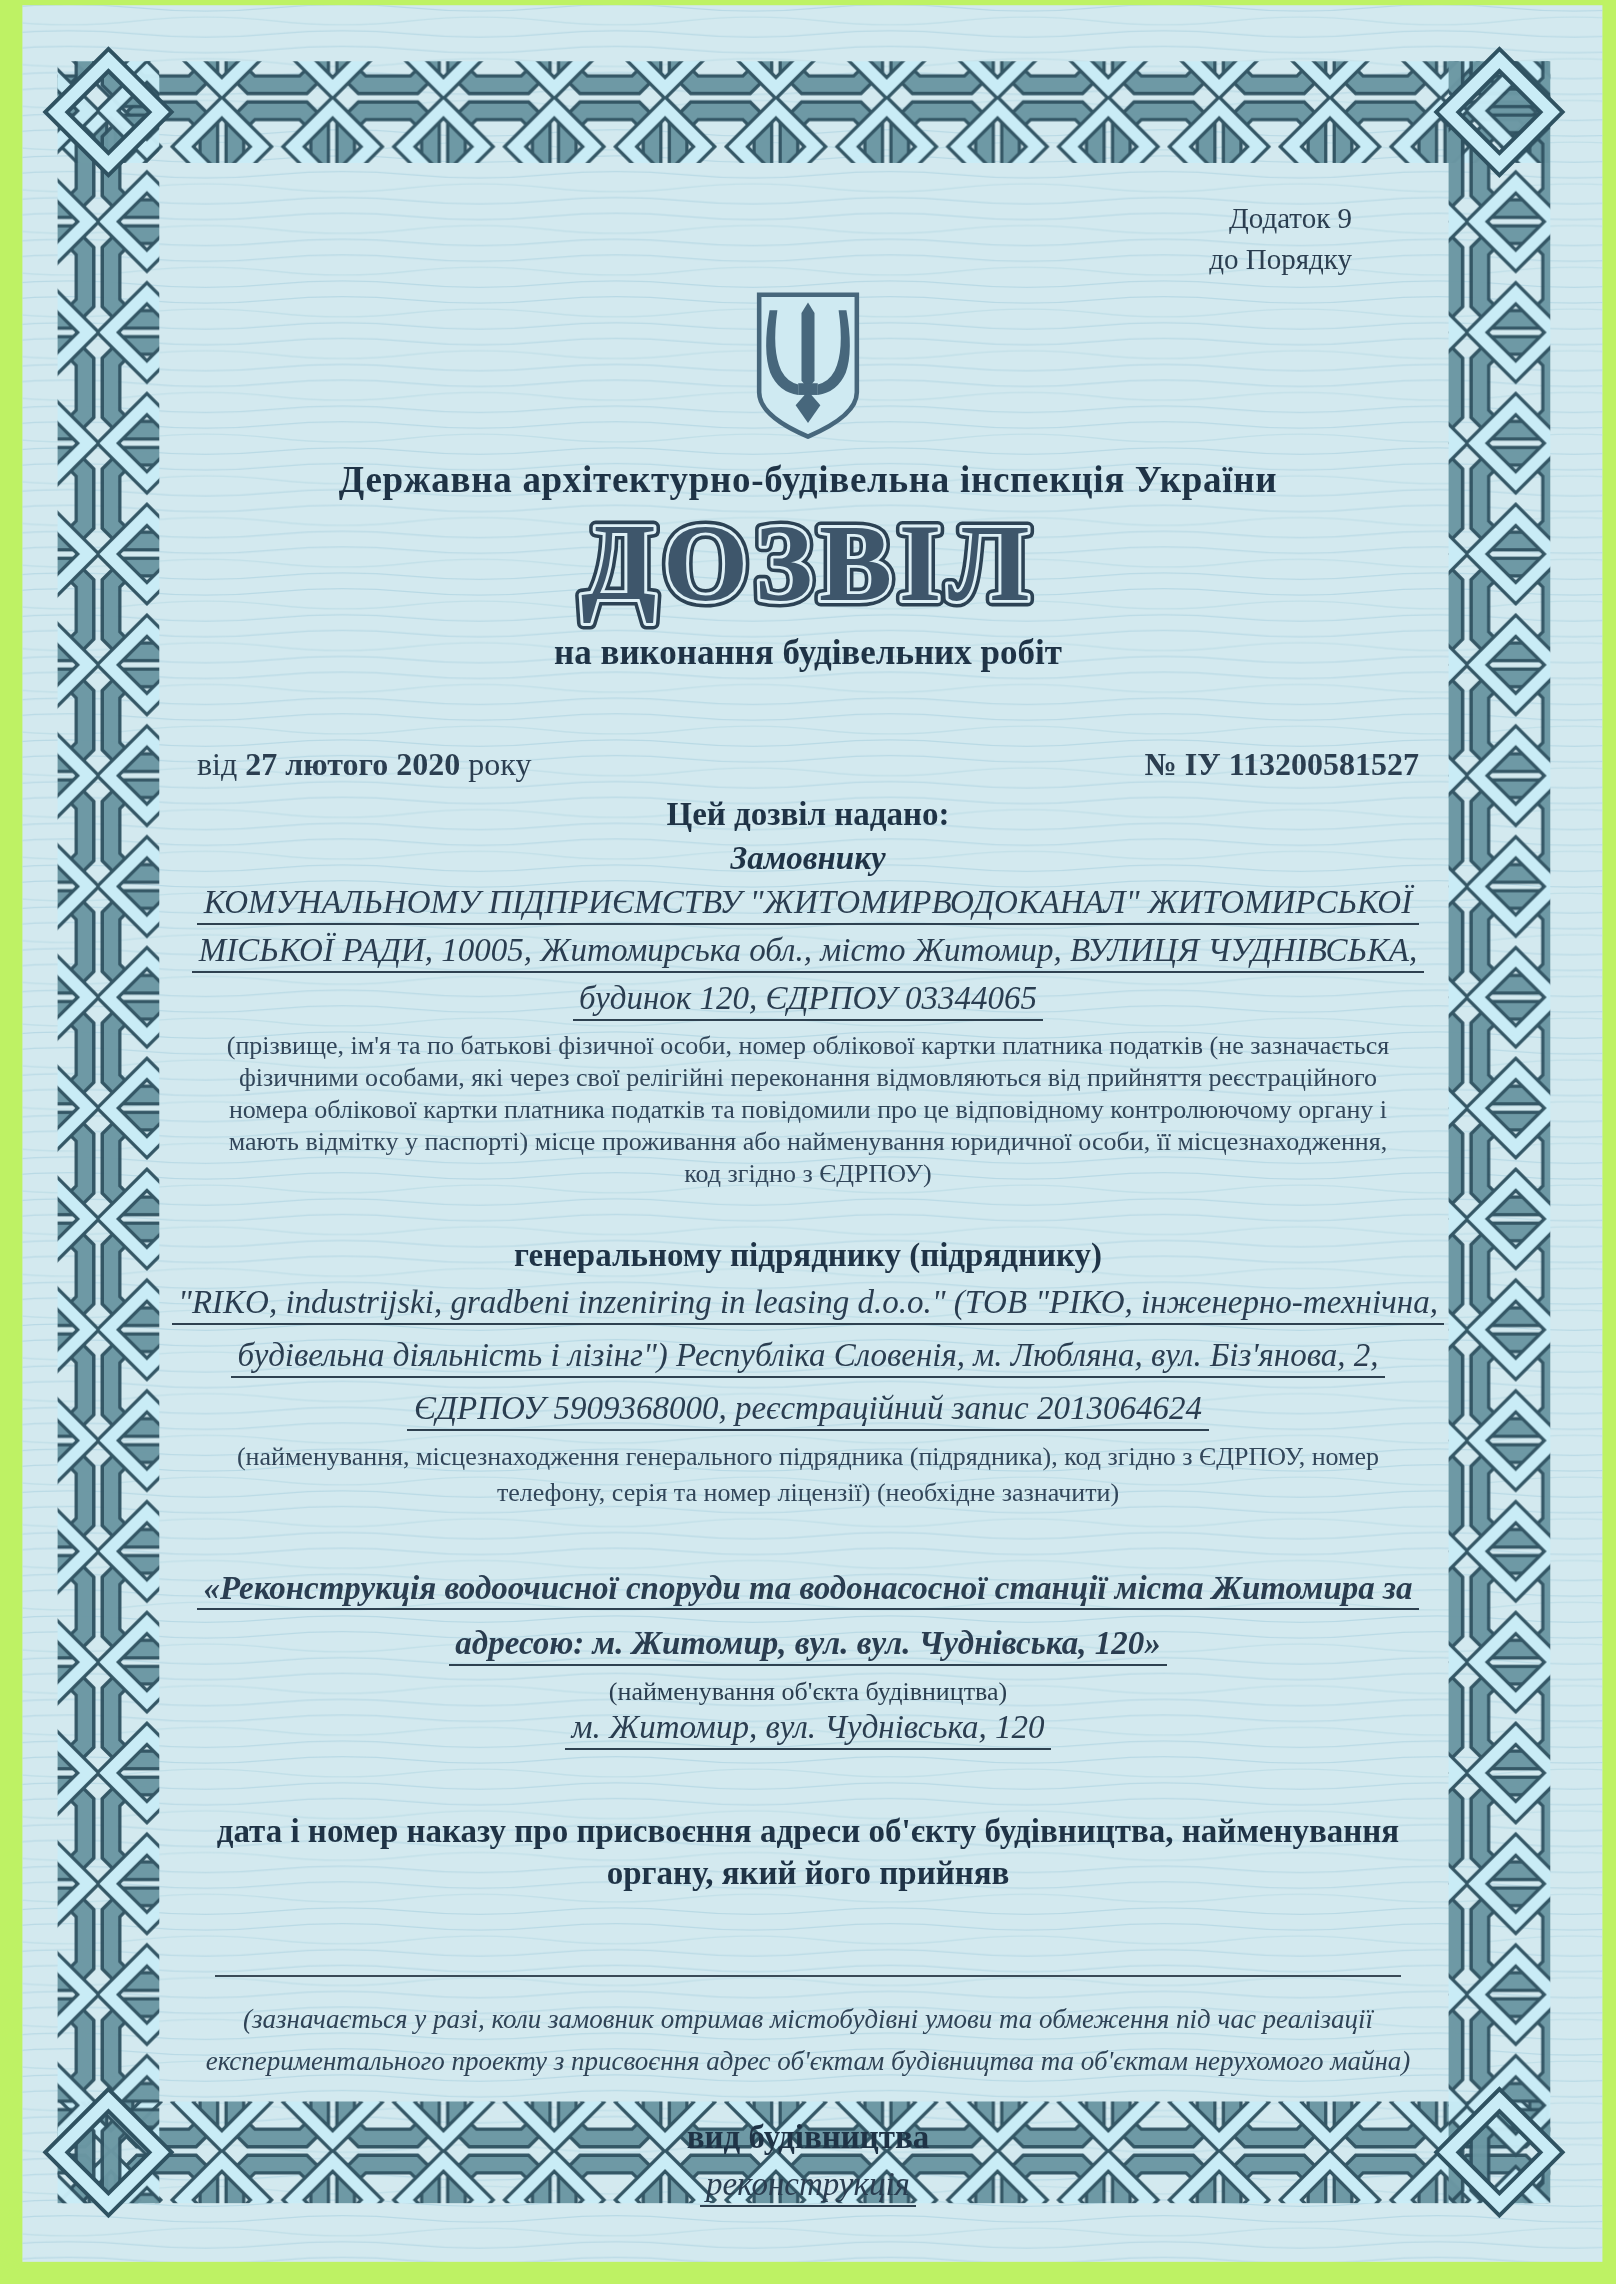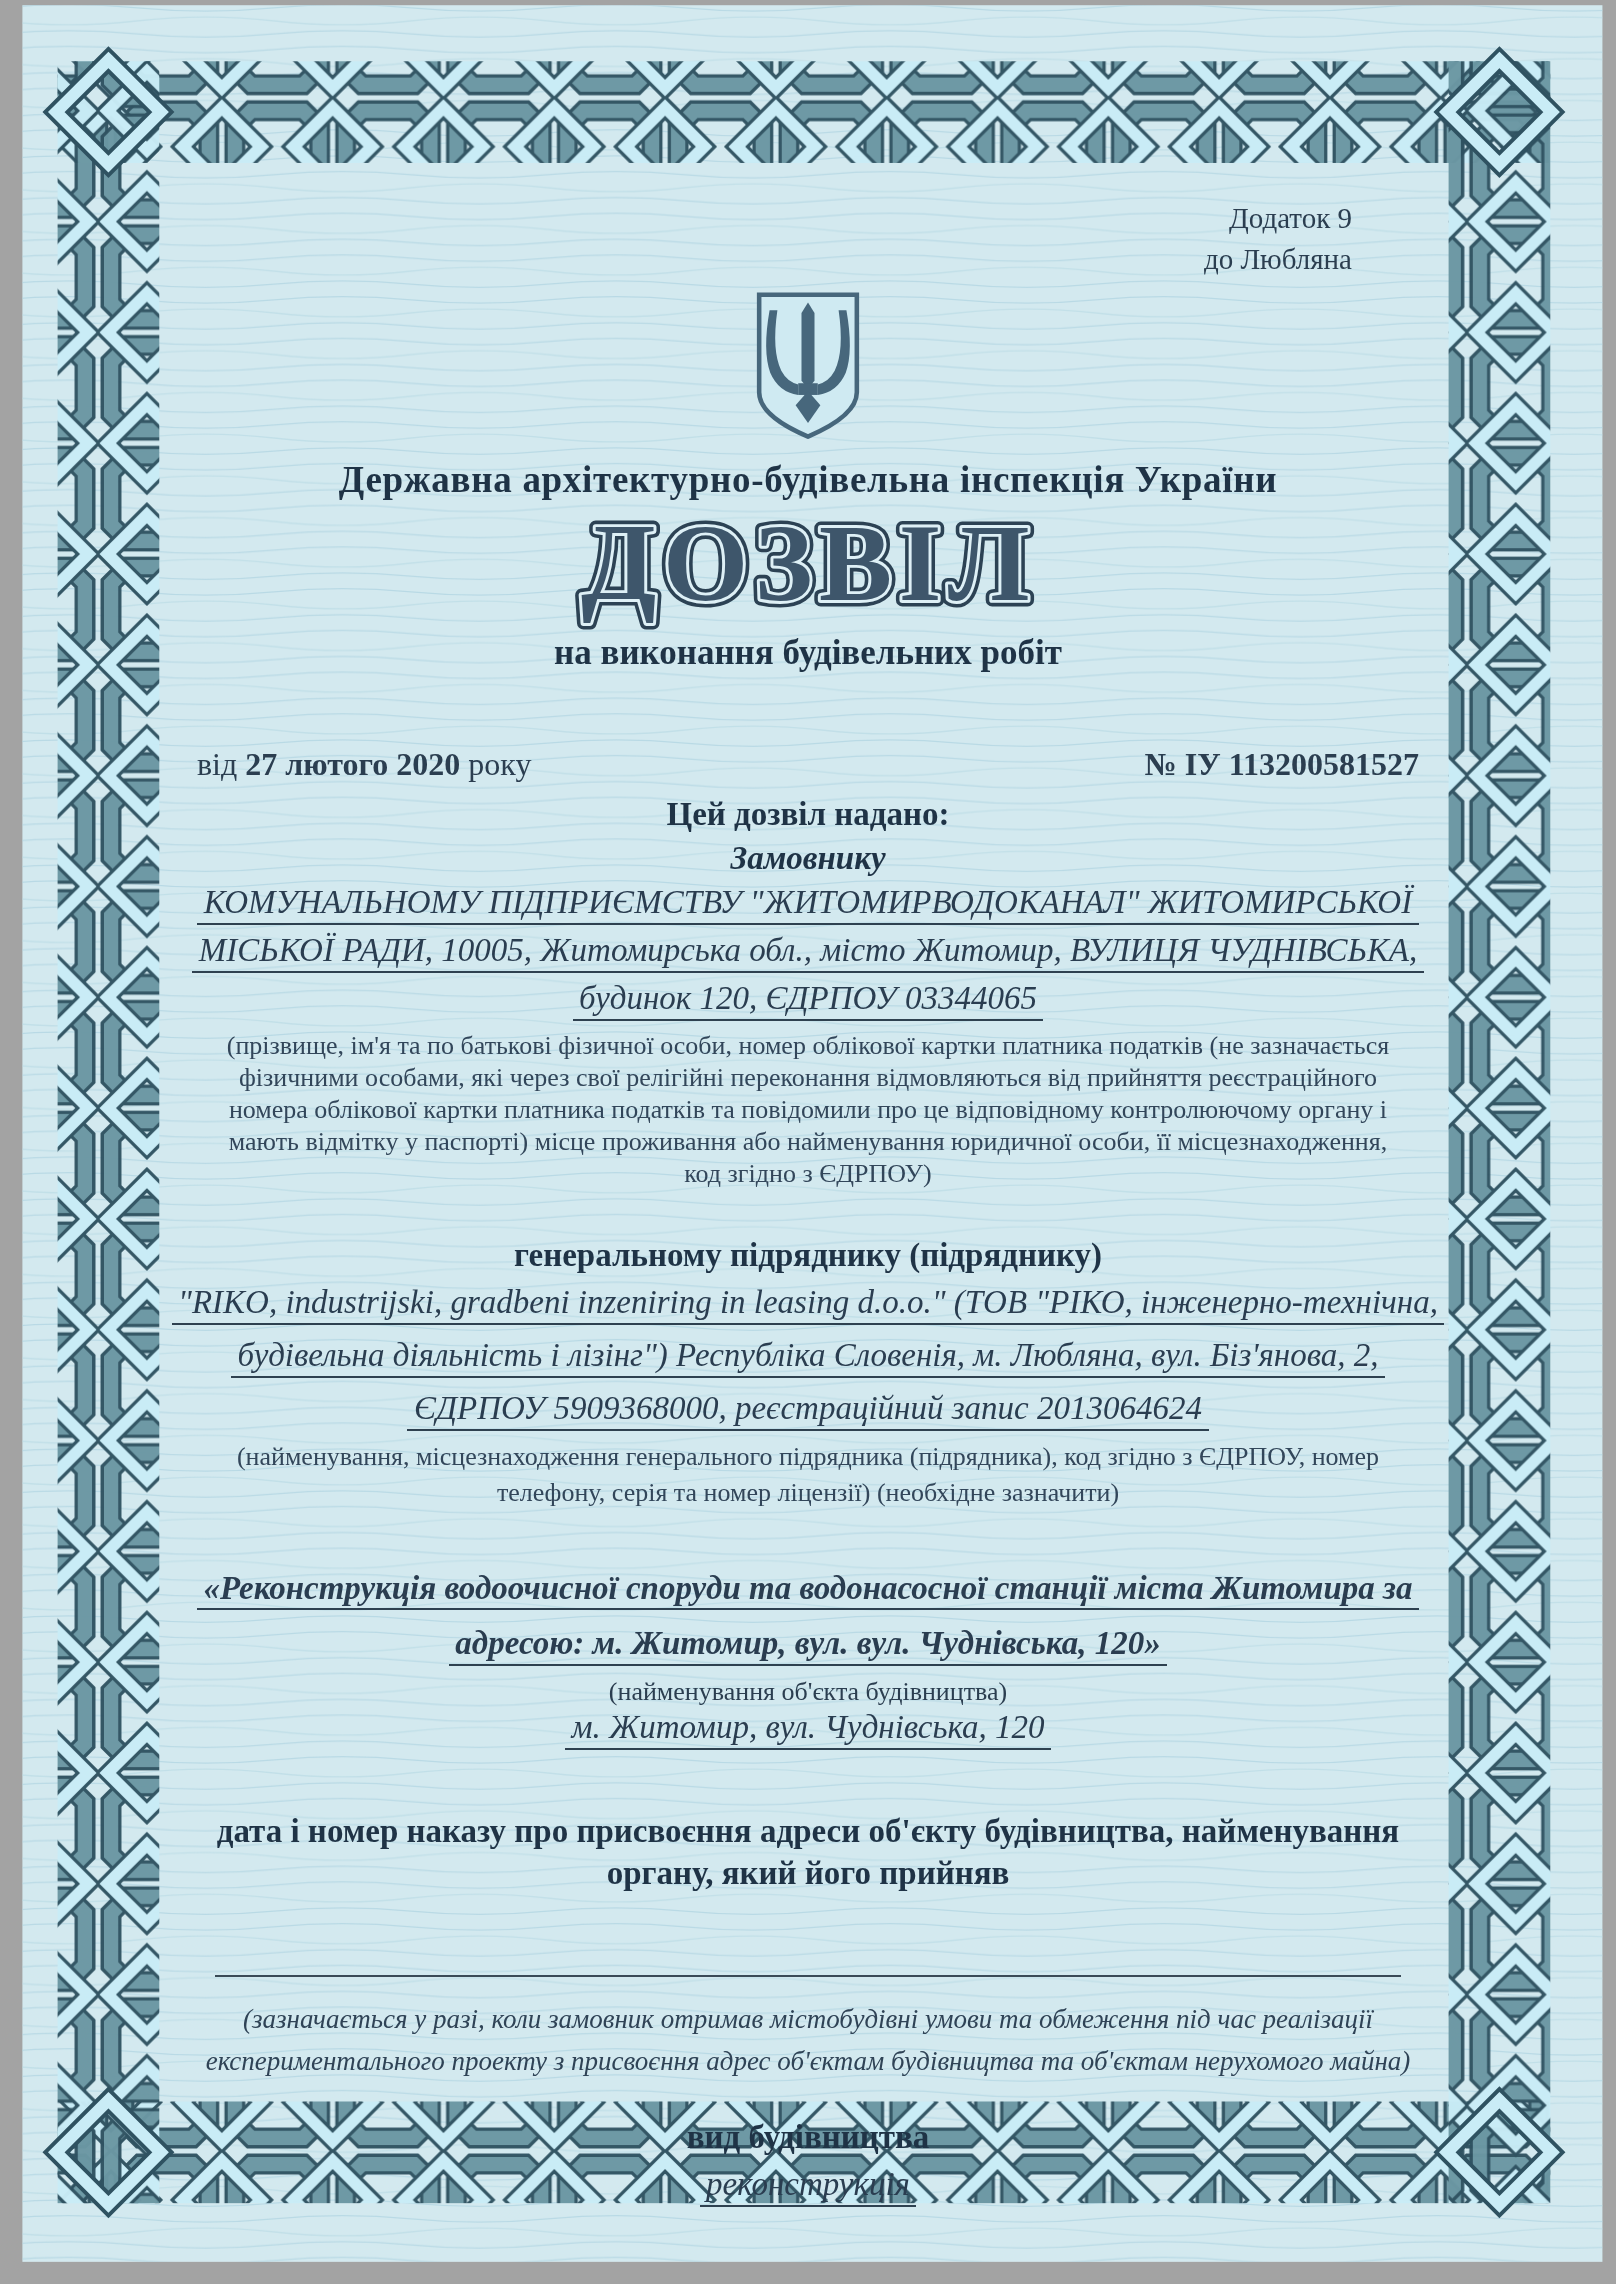--- a/index.html
+++ b/index.html
@@ -1,17 +1,17 @@
 <!DOCTYPE html>
 <html style="font-size:10.4px"><head>
 <meta charset="utf-8">
 <style>
   html,body{margin:0;padding:0;background:#e8e9e5;}
   .page{
-    position:relative;width:1617px;height:2284px;background:#a3a3a3;
+    position:relative;width:1617px;height:2284px;background:#bef264;
     font-family:"Liberation Serif","DejaVu Serif",serif;overflow:hidden;
   }
   svg.bg{position:absolute;left:0;top:0;display:block;}
   .content{
     position:absolute;left:166px;top:160px;width:1284px;
     color:#243a4e;text-align:center;
   }
   .annex{ text-align:right;margin:38px 98px 0 0;font-size:29px;line-height:1.4;color:#2b3e50;}
   .emblem{display:block;margin:9px auto 0;}
   .agency{margin-top:15.6px;font-size:37px;font-weight:bold;letter-spacing:0.7px;color:#1f3346;}
@@ -80,21 +80,21 @@
       <path d="M166 3222 L246 3302 L166 3382 L86 3302 Z" stroke="#c9ecf6" stroke-width="18"></path>
       <path d="M2300 3222 L2380 3302 L2300 3382 L2220 3302 Z" stroke="#2f5261" stroke-width="30"></path>
       <path d="M2300 3222 L2380 3302 L2300 3382 L2220 3302 Z" stroke="#c9ecf6" stroke-width="18"></path>
     </g>
   </svg>
 
   <div class="content">
 
     <div class="annex">
       <div>Додаток 9</div>
-      <div>до Любляна</div>
+      <div>до Порядку</div>
     </div>
 
     <svg class="emblem" width="112" height="154" viewBox="0 0 172 236">
       <path d="M11 10 H161 V160 Q161 196 86 228 Q11 196 11 160 Z" fill="#cfeaf2" stroke="#47677c" stroke-width="7"></path>
       <g fill="#47677c">
         <path d="M86 22 L96 38 L96 142 L86 154 L76 142 L76 38 Z"></path>
         <path d="M39 34 Q30 96 45 127 Q54 144 71 148 L71 164 Q41 160 28 130 Q16 96 27 34 Z"></path>
         <path d="M133 34 Q142 96 127 127 Q118 144 101 148 L101 164 Q131 160 144 130 Q156 96 145 34 Z"></path>
         <path d="M71 146 H101 V164 H71 Z"></path>
         <path d="M86 158 L105 180 L86 207 L67 180 Z"></path>

